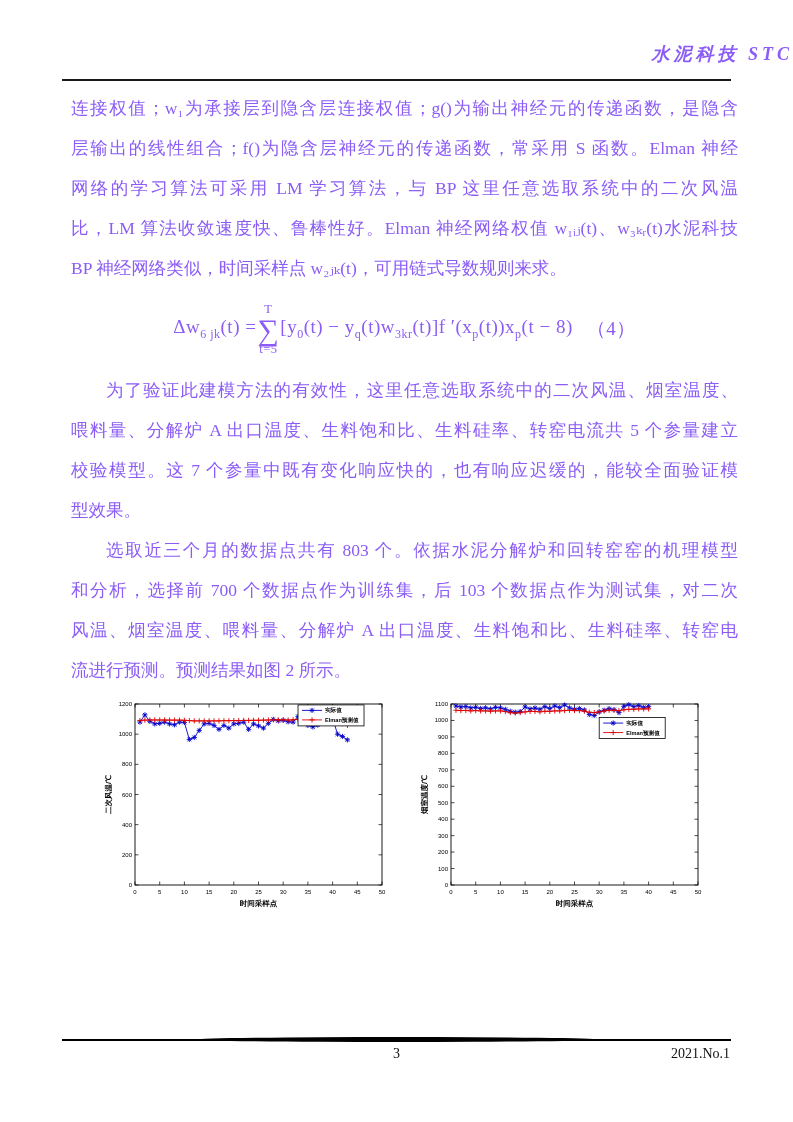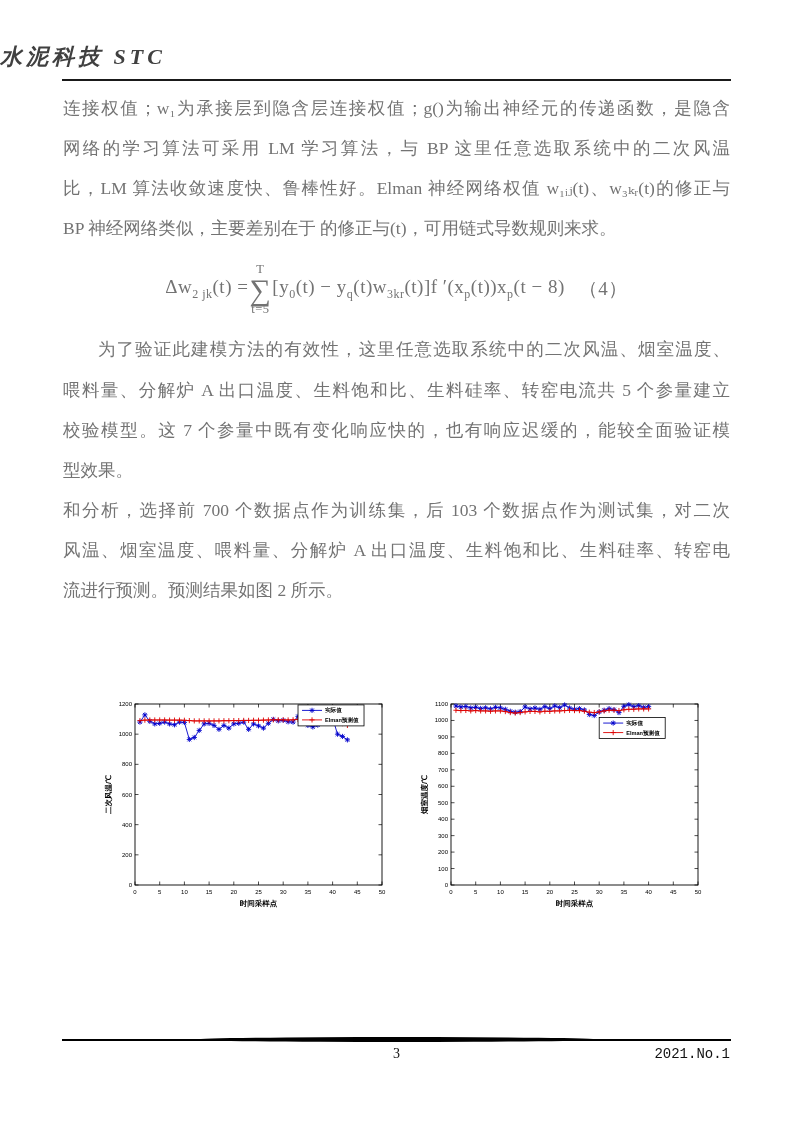--- a/index.html
+++ b/index.html
@@ -1,73 +1,75 @@
 <!DOCTYPE html>
 <html><head>
 <meta charset="utf-8">
 <style>
   html,body{margin:0;padding:0;background:#888;}
   .page{position:relative;width:793px;height:1122px;background:#ffffff;margin:0 auto;
         font-family:"Liberation Serif","DejaVu Serif",serif;color:#111;overflow:hidden;}
-  .journal-title{position:absolute;top:42px;left:0;width:100%;text-align:left;
-        font-size:22px;font-weight:bold;font-style:italic;letter-spacing:4px;color:#404040;}
+  .journal-title{position:absolute;top:42px;left:0;width:100%;text-align:right;
+        font-size:18px;font-weight:bold;font-style:italic;letter-spacing:4px;color:#8b5cf6;}
   .header-rule{position:absolute;top:79px;left:62px;width:669px;height:2px;background:#1a1a1a;}
-  .body-text{position:absolute;top:88px;left:63px;width:667px;font-size:17.5px;color:#737373;}
+  .body-text{position:absolute;top:88px;left:71px;width:667px;font-size:17.5px;color:#8b5cf6;}
   .b-line{height:40px;line-height:40px;white-space:nowrap;text-align:left;}
   .b-line.just{white-space:normal;text-align:justify;text-align-last:justify;}
-  .b-line.ind{text-indent:35px;font-family:Liberation Mono, monospace;}
+  .b-line.ind{text-indent:35px;}
   .formula{display:flex;align-items:center;justify-content:center;height:82px;font-size:19px;
         letter-spacing:0.5px;}
   .formula sub{font-size:12px;}
   .sum{display:inline-flex;flex-direction:column;align-items:center;line-height:1;margin:0 1px;}
   .sum-t,.sum-b{font-size:12.5px;line-height:1;}
   .sum-s{font-size:30px;line-height:0.9;}
   .f-tag{margin-left:14px;}
   .charts{position:absolute;top:692px;left:95px;display:flex;gap:16px;}
   .chart{width:300px;height:234px;}
   .footer-rule{position:absolute;top:1039px;left:62px;width:669px;height:2px;background:#000;}
   .footer-bulge{position:absolute;top:1037px;left:50%;transform:translateX(-50%);
         width:400px;height:5px;background:#000;border-radius:50%;}
   .page-number{position:absolute;top:1046px;left:0;width:100%;text-align:center;font-size:14px;}
-  .issue-number{position:absolute;top:1046px;left:63px;width:667px;text-align:right;font-size:14px;font-family:Liberation Mono, monospace;}
+  .issue-number{position:absolute;top:1046px;left:63px;width:667px;text-align:right;font-size:14px;}
 </style>
 </head>
 <body>
 
 <div class="page">
 
   <div class="journal-title">水泥科技  STC</div>
   <div class="header-rule"></div>
 
   <div class="body-text">
     <div>
         <div class="b-line just">连接权值；w₁为承接层到隐含层连接权值；g()为输出神经元的传递函数，是隐含</div>
+        <div class="b-line just">层输出的线性组合；f()为隐含层神经元的传递函数，常采用 S 函数。Elman 神经</div>
         <div class="b-line just">网络的学习算法可采用 LM 学习算法，与 BP 这里任意选取系统中的二次风温</div>
-        <div class="b-line just">比，LM 算法收敛速度快、鲁棒性好。Elman 神经网络权值 w₁ᵢⱼ(t)、w₃ₖᵣ(t)的修正与</div>
-        <div class="b-line">BP 神经网络类似，主要差别在于 的修正与(t)，可用链式导数规则来求。</div>
+        <div class="b-line just">比，LM 算法收敛速度快、鲁棒性好。Elman 神经网络权值 w₁ᵢⱼ(t)、w₃ₖᵣ(t)水泥科技</div>
+        <div class="b-line">BP 神经网络类似，时间采样点 w₂ⱼₖ(t)，可用链式导数规则来求。</div>
       </div>
 
     <div class="formula">
-      <span><span>Δw</span><sub>2 jk</sub><span>(t) = </span></span>
+      <span><span>Δw</span><sub>6 jk</sub><span>(t) = </span></span>
       <span class="sum">
         <span class="sum-t">T</span>
         <span class="sum-s">∑</span>
         <span class="sum-b">t=5</span>
       </span>
       <span><span>[y</span><sub>0</sub><span>(t) − y</span><sub>q</sub><span>(t)w</span><sub>3kr</sub><span>(t)]f ′(x</span><sub>p</sub><span>(t))x</span><sub>p</sub><span>(t − 8)</span></span>
       <span class="f-tag">（4）</span>
     </div>
 
     <div>
         <div class="b-line just ind">为了验证此建模方法的有效性，这里任意选取系统中的二次风温、烟室温度、</div>
         <div class="b-line just">喂料量、分解炉 A 出口温度、生料饱和比、生料硅率、转窑电流共 5 个参量建立</div>
         <div class="b-line just">校验模型。这 7 个参量中既有变化响应快的，也有响应迟缓的，能较全面验证模</div>
         <div class="b-line">型效果。</div>
       </div>
     <div>
+        <div class="b-line just ind">选取近三个月的数据点共有 803 个。依据水泥分解炉和回转窑窑的机理模型</div>
         <div class="b-line just">和分析，选择前 700 个数据点作为训练集，后 103 个数据点作为测试集，对二次</div>
         <div class="b-line just">风温、烟室温度、喂料量、分解炉 A 出口温度、生料饱和比、生料硅率、转窑电</div>
         <div class="b-line">流进行预测。预测结果如图 2 所示。</div>
       </div>
   </div>
 
   <div class="charts">
     <div class="chart" id="chart0"><svg viewBox="0 0 300 234" width="300" height="234">
           <rect x="40" y="12" width="247" height="181" fill="none" stroke="#000" stroke-width="0.9"></rect>
           <line x1="40" y1="193" x2="40" y2="189.5" stroke="#000" stroke-width="0.7"></line>

